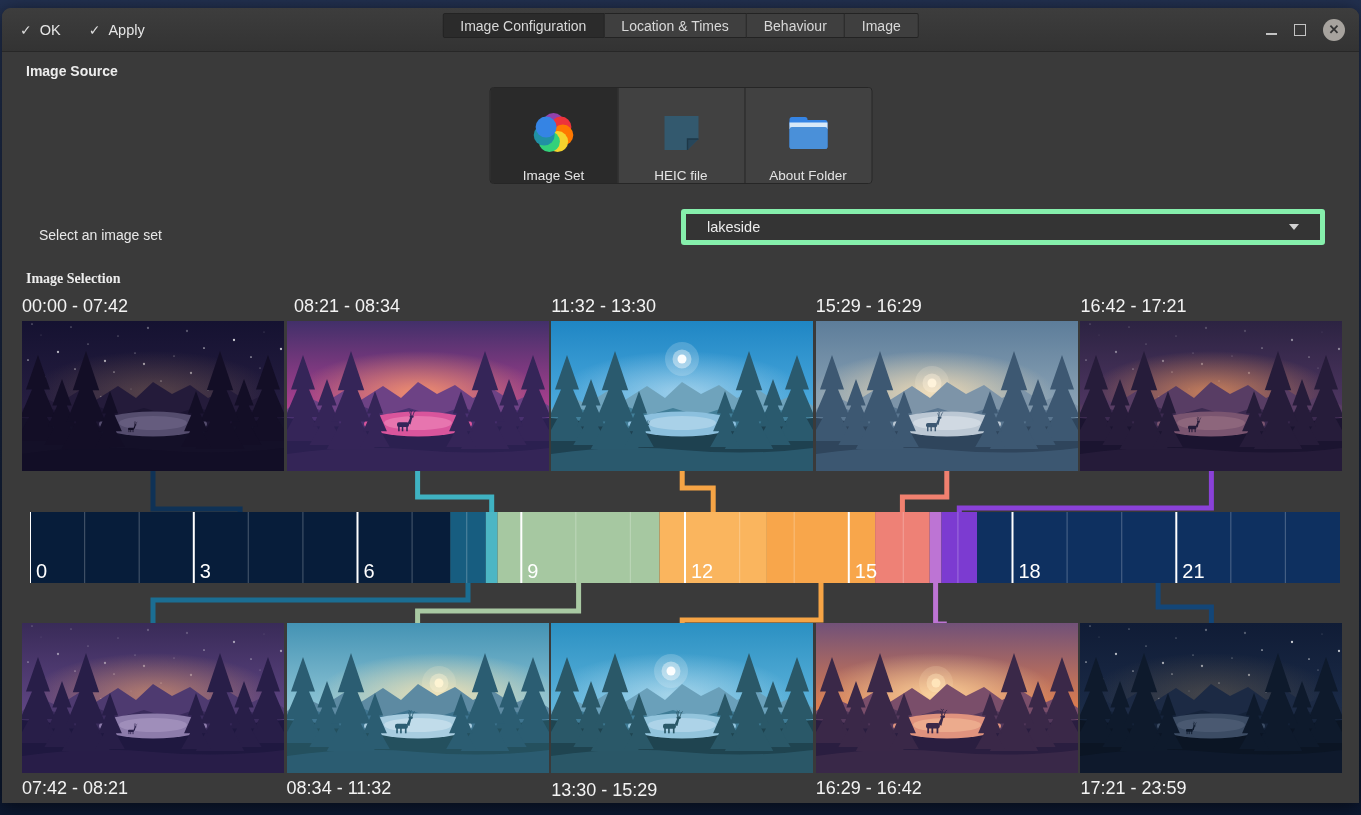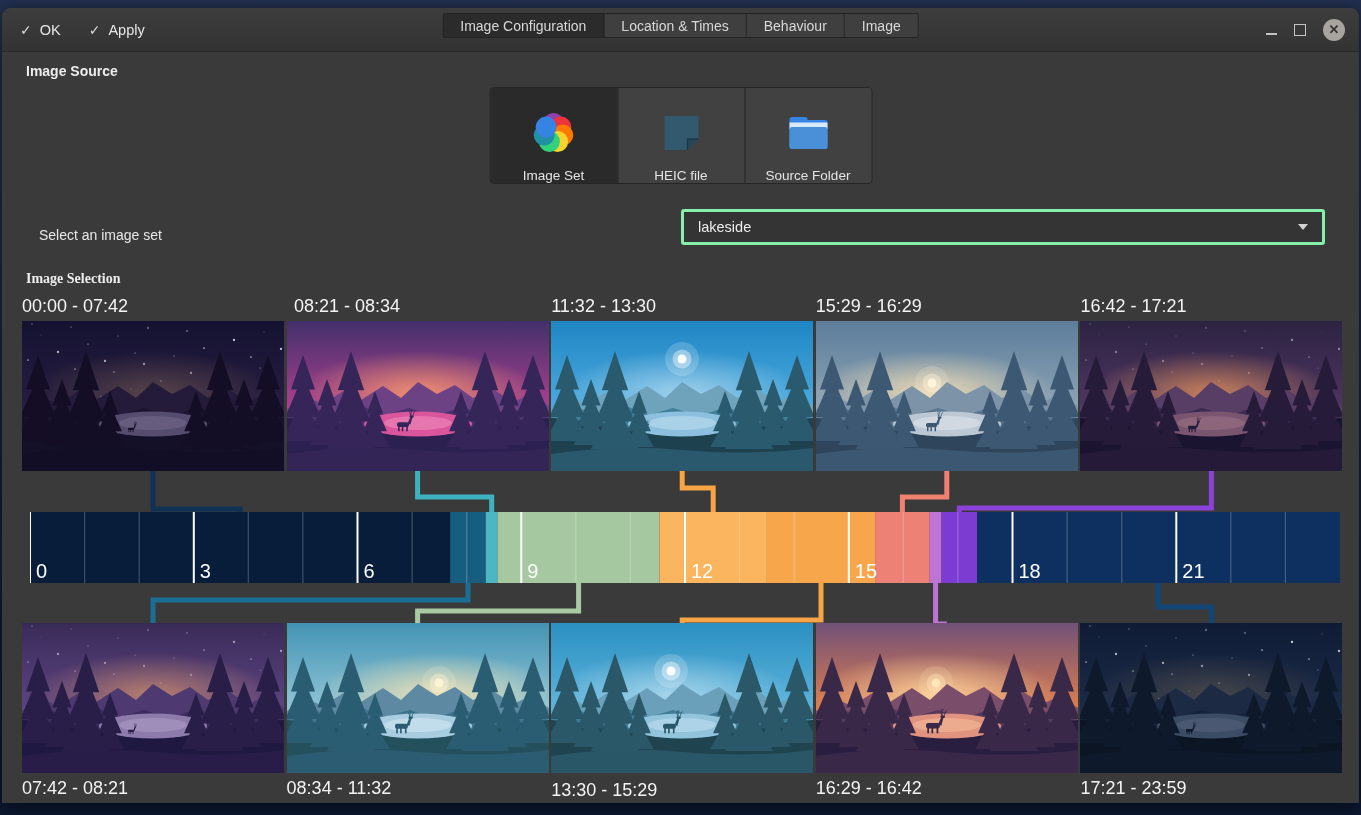--- a/index.html
+++ b/index.html
@@ -52,22 +52,22 @@
     display:flex;flex-direction:column;align-items:center;justify-content:flex-end;
     box-sizing:border-box;cursor:default;
   }
   .src-btn:first-child{border-left:none;}
   .src-btn.selected{background:#2a2a2a;}
   .src-icon{height:52px;display:flex;align-items:center;justify-content:center;margin-bottom:9px;}
   .src-label{color:#e4e4e4;font-size:13.5px;}
   .select-label{position:absolute;left:37px;top:219px;color:#e8e8e8;font-size:14px;}
   .dropdown{
     position:absolute;left:679px;top:201px;width:644px;height:36px;
-    background:#343434;border:3px solid #86efac;border-radius:3px;
-    display:flex;align-items:center;box-sizing:border-box;padding:0 14px;
+    background:#343434;border:5px solid #86efac;border-radius:3px;
+    display:flex;align-items:center;box-sizing:border-box;padding:0 21px;
   }
   .dropdown-value{color:#ececec;font-size:14.5px;flex:1;}
   .dropdown-arrow{width:0;height:0;border-left:5px solid transparent;border-right:5px solid transparent;border-top:6px solid #d2d2d2;}
   .img-label{
     position:absolute;width:262px;text-align:left;color:#f3f3f3;font-size:18px;white-space:nowrap;
   }
   .img-card{position:absolute;width:262px;height:150px;overflow:hidden;}
   .img-card svg{display:block;}
   #timeline{position:absolute;left:28px;top:504px;}
   #connectors{position:absolute;left:0;top:463px;pointer-events:none;}
@@ -130,21 +130,21 @@
       </div>
       <div class="src-btn">
         <span class="src-icon">
           <svg width="48" height="48" viewBox="0 0 48 48">
       <rect x="5" y="8" width="18" height="10" rx="2.5" fill="#3584e4"></rect>
       <rect x="5" y="11" width="38" height="29" rx="2.5" fill="#3584e4"></rect>
       <rect x="5" y="13.5" width="38" height="6.5" fill="#d7e8f8"></rect>
       <rect x="5" y="18" width="38" height="22" rx="2.5" fill="#4a90d9"></rect>
           </svg>
         </span>
-    <span class="src-label">Source Folder</span>
+    <span class="src-label">About Folder</span>
       </div>
     </div>
 
   <div class="select-label">Select an image set</div>
   <div class="dropdown">
     <span class="dropdown-value">lakeside</span>
     <span class="dropdown-arrow"></span>
   </div>
 
   <div class="section-heading" id="hd-selection">Image Selection</div>

